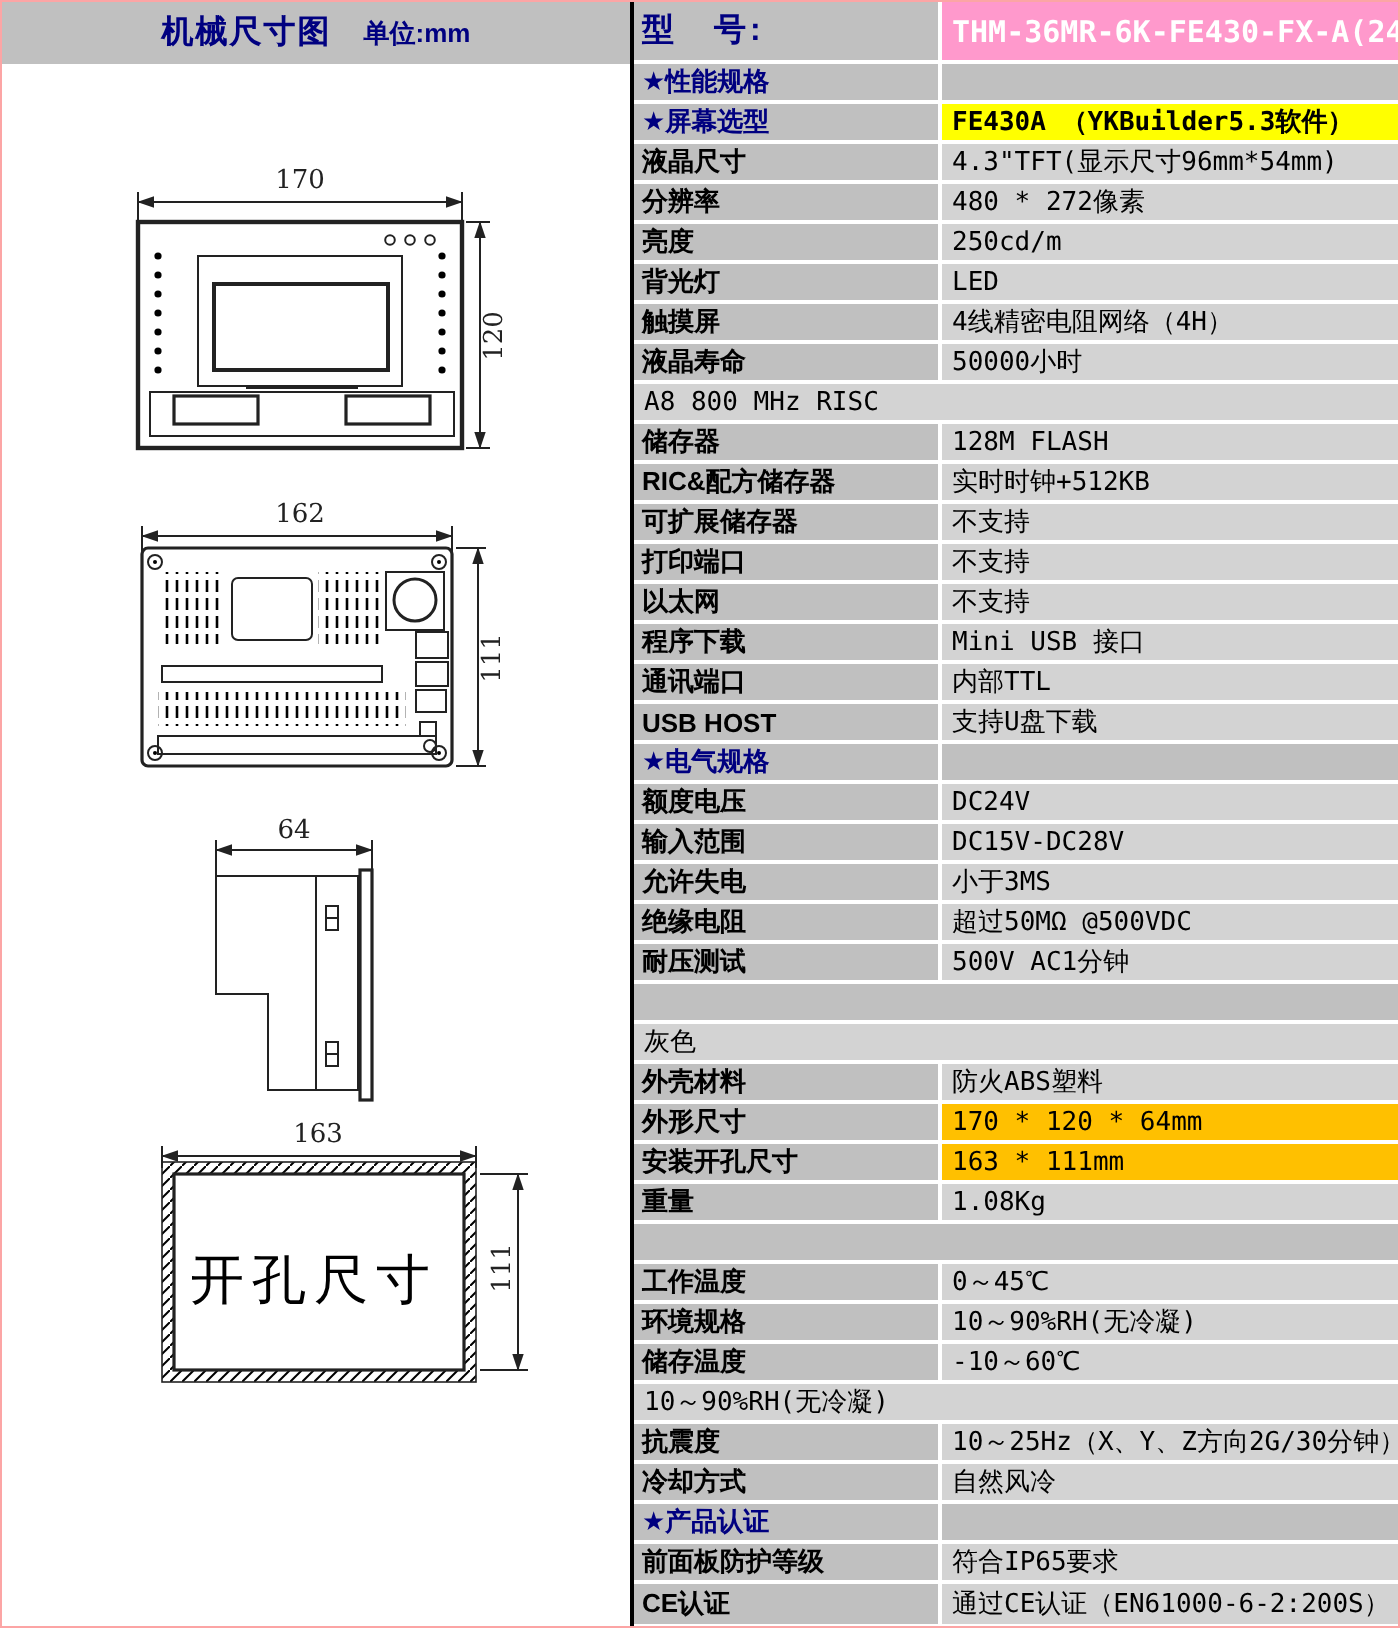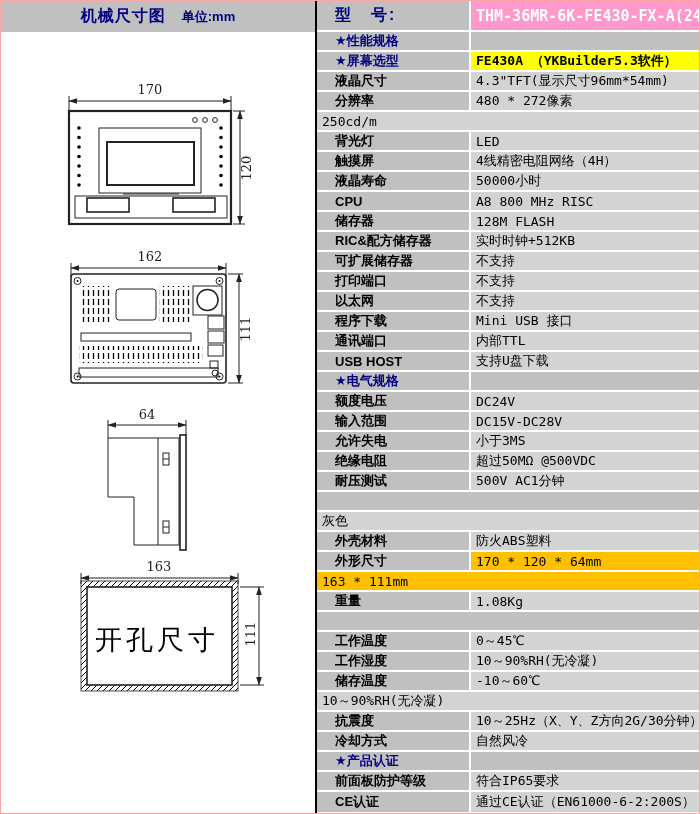--- a/index.html
+++ b/index.html
@@ -17,21 +17,21 @@
   .left-header .t1{color:var(--navy);font-weight:bold;font-size:16px;letter-spacing:1px;}
   .left-header .t2{color:var(--navy);font-weight:bold;font-size:13px;text-align:center;}
   .drawings{flex:1;}
   
   .right{flex:1;display:flex;flex-direction:column;background:#fff;}
   .row{display:flex;height:20px;flex:0 0 auto;box-sizing:border-box;border-bottom:2px solid #fff;}
   .row:last-child{border-bottom:0;}
   .cell{box-sizing:border-box;display:flex;align-items:center;white-space:nowrap;overflow:hidden;}
   .cell.label{
     width:154px;flex:0 0 154px;border-right:2px solid #fff;background:var(--label-bg);
-    font-weight:bold;font-size:13px;padding-left:18px;color:#000;
+    font-weight:bold;font-size:13px;padding-left:4px;color:#000;
   }
   .cell.value{
     flex:1;background:var(--value-bg);font-family:"DejaVu Sans Mono","Liberation Mono",monospace;
     font-size:13px;padding-left:5px;color:#000;
   }
   .row.star .label{color:var(--navy);}
   .row.section .value{background:var(--label-bg);}
   .value.bg-yellow{background:var(--yellow);font-weight:bold;}
   .value.bg-gold{background:var(--gold);}
   .model-row{height:31px;flex:0 0 31px;}
@@ -200,36 +200,36 @@
   </div>
         <div class="row">
     <div class="cell label">液晶尺寸</div>
     <div class="cell value">4.3"TFT(显示尺寸96mm*54mm)</div>
   </div>
         <div class="row">
     <div class="cell label">分辨率</div>
     <div class="cell value">480 * 272像素</div>
   </div>
         <div class="row">
+    <div class="cell label">亮度</div>
     <div class="cell value">250cd/m</div>
   </div>
         <div class="row">
     <div class="cell label">背光灯</div>
     <div class="cell value">LED</div>
   </div>
         <div class="row">
     <div class="cell label">触摸屏</div>
     <div class="cell value">4线精密电阻网络（4H）</div>
   </div>
         <div class="row">
     <div class="cell label">液晶寿命</div>
     <div class="cell value">50000小时</div>
   </div>
         <div class="row">
-    <div class="cell label">CPU</div>
     <div class="cell value">A8 800 MHz RISC</div>
   </div>
         <div class="row">
     <div class="cell label">储存器</div>
     <div class="cell value">128M FLASH</div>
   </div>
         <div class="row">
     <div class="cell label">RIC&amp;配方储存器</div>
     <div class="cell value">实时时钟+512KB</div>
   </div>
@@ -289,35 +289,36 @@
   </div>
         <div class="row">
     <div class="cell label">外壳材料</div>
     <div class="cell value">防火ABS塑料</div>
   </div>
         <div class="row">
     <div class="cell label">外形尺寸</div>
     <div class="cell value bg-gold">170 * 120 * 64mm</div>
   </div>
         <div class="row">
+    <div class="cell label">安装开孔尺寸</div>
     <div class="cell value bg-gold">163 * 111mm</div>
   </div>
         <div class="row">
     <div class="cell label">重量</div>
     <div class="cell value">1.08Kg</div>
   </div>
         <div class="row star section">
     <div class="cell value"></div>
   </div>
         <div class="row">
     <div class="cell label">工作温度</div>
     <div class="cell value">0～45℃</div>
   </div>
         <div class="row">
-    <div class="cell label">工作湿度</div>
+    <div class="cell label">环境规格</div>
     <div class="cell value">10～90%RH(无冷凝)</div>
   </div>
         <div class="row">
     <div class="cell label">储存温度</div>
     <div class="cell value">-10～60℃</div>
   </div>
         <div class="row">
     <div class="cell value">10～90%RH(无冷凝)</div>
   </div>
         <div class="row">

